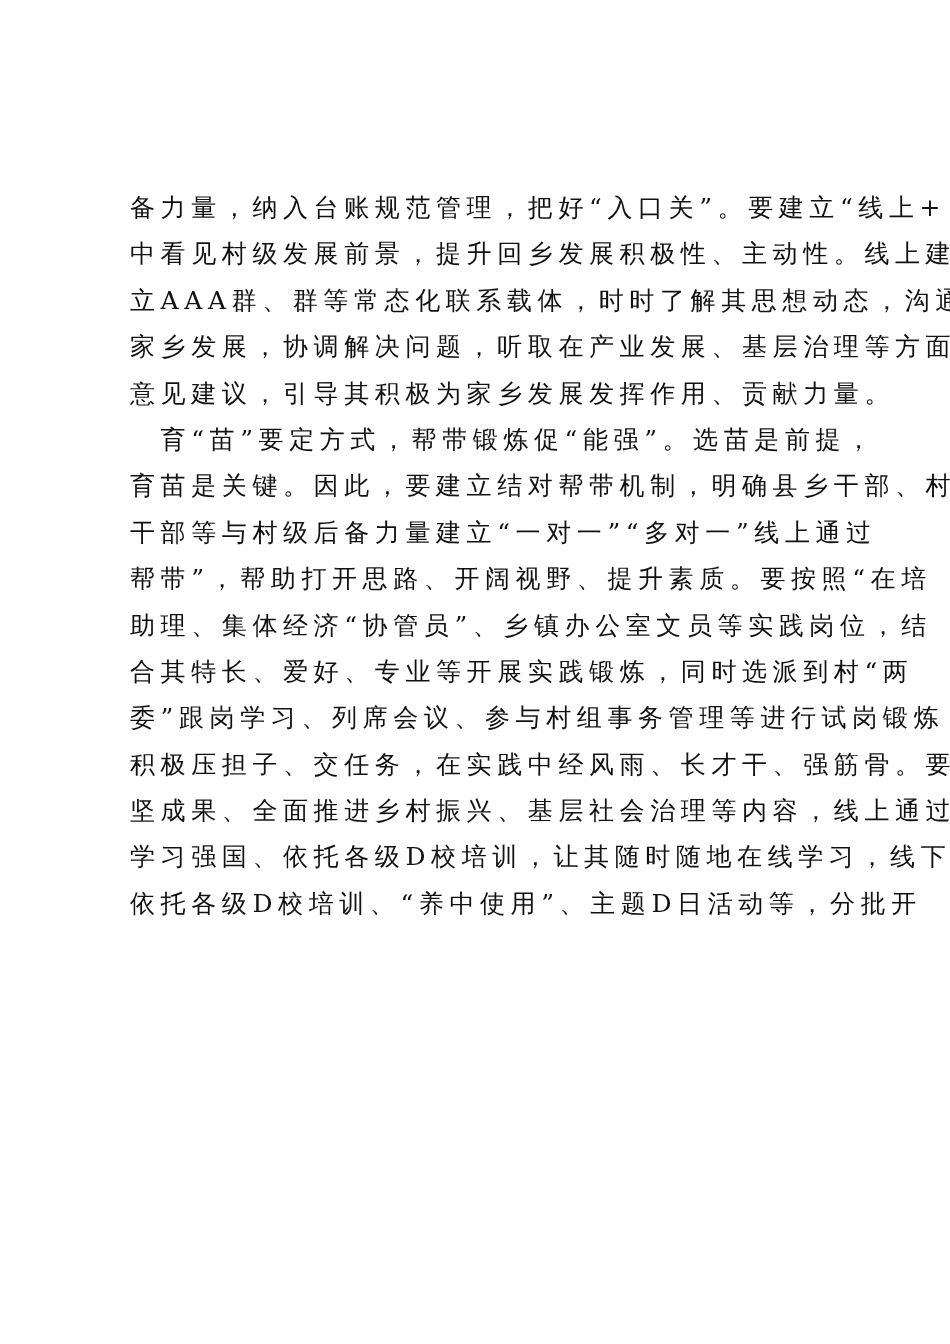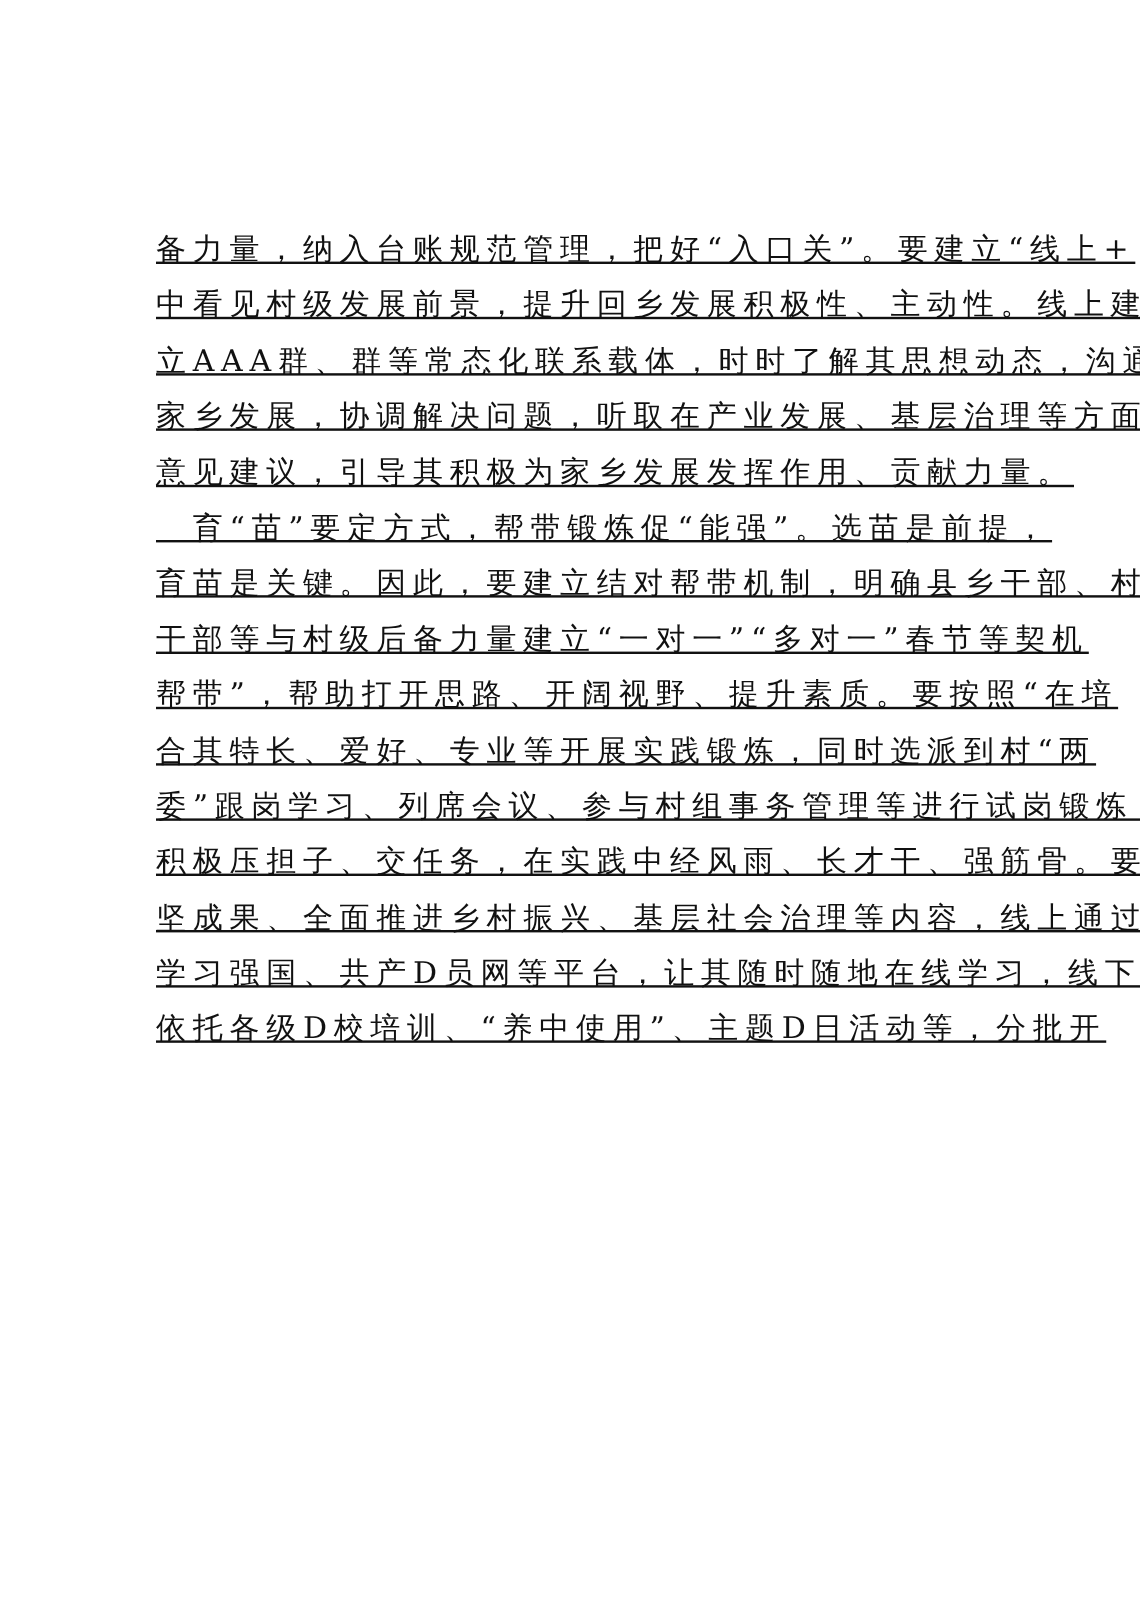--- a/index.html
+++ b/index.html
@@ -6,21 +6,20 @@
   body { width: 950px; height: 1344px; position: relative; overflow: hidden; }
   .page {
     position: absolute;
     left: 130px;
     top: 185px;
     width: 700px;
     font-family: "DejaVu Serif", "Liberation Serif", serif;
     color: #111111;
     font-size: 25px;
     letter-spacing: 5.6px;
-    text-decoration: underline;
   }
   .line {
     height: 46.4px;
     line-height: 46.4px;
     white-space: nowrap;
     overflow: visible;
   }
 </style>
 </head>
 <body>
@@ -29,22 +28,23 @@
   <div>
     <div class="line">备力量，纳入台账规范管理，把好“入口关”。要建立“线上+</div>
     <div class="line">中看见村级发展前景，提升回乡发展积极性、主动性。线上建</div>
     <div class="line">立AAA群、群等常态化联系载体，时时了解其思想动态，沟通</div>
     <div class="line">家乡发展，协调解决问题，听取在产业发展、基层治理等方面</div>
     <div class="line">意见建议，引导其积极为家乡发展发挥作用、贡献力量。</div>
   </div>
   <div>
     <div class="line">　育“苗”要定方式，帮带锻炼促“能强”。选苗是前提，</div>
     <div class="line">育苗是关键。因此，要建立结对帮带机制，明确县乡干部、村</div>
-    <div class="line">干部等与村级后备力量建立“一对一”“多对一”春节等契机</div>
+    <div class="line">干部等与村级后备力量建立“一对一”“多对一”线上通过</div>
     <div class="line">帮带”，帮助打开思路、开阔视野、提升素质。要按照“在培</div>
+    <div class="line">助理、集体经济“协管员”、乡镇办公室文员等实践岗位，结</div>
     <div class="line">合其特长、爱好、专业等开展实践锻炼，同时选派到村“两</div>
     <div class="line">委”跟岗学习、列席会议、参与村组事务管理等进行试岗锻炼，</div>
     <div class="line">积极压担子、交任务，在实践中经风雨、长才干、强筋骨。要</div>
     <div class="line">坚成果、全面推进乡村振兴、基层社会治理等内容，线上通过</div>
-    <div class="line">学习强国、共产D员网等平台，让其随时随地在线学习，线下</div>
+    <div class="line">学习强国、依托各级D校培训，让其随时随地在线学习，线下</div>
     <div class="line">依托各级D校培训、“养中使用”、主题D日活动等，分批开</div>
   </div>
 </div>
 
 </body></html>

